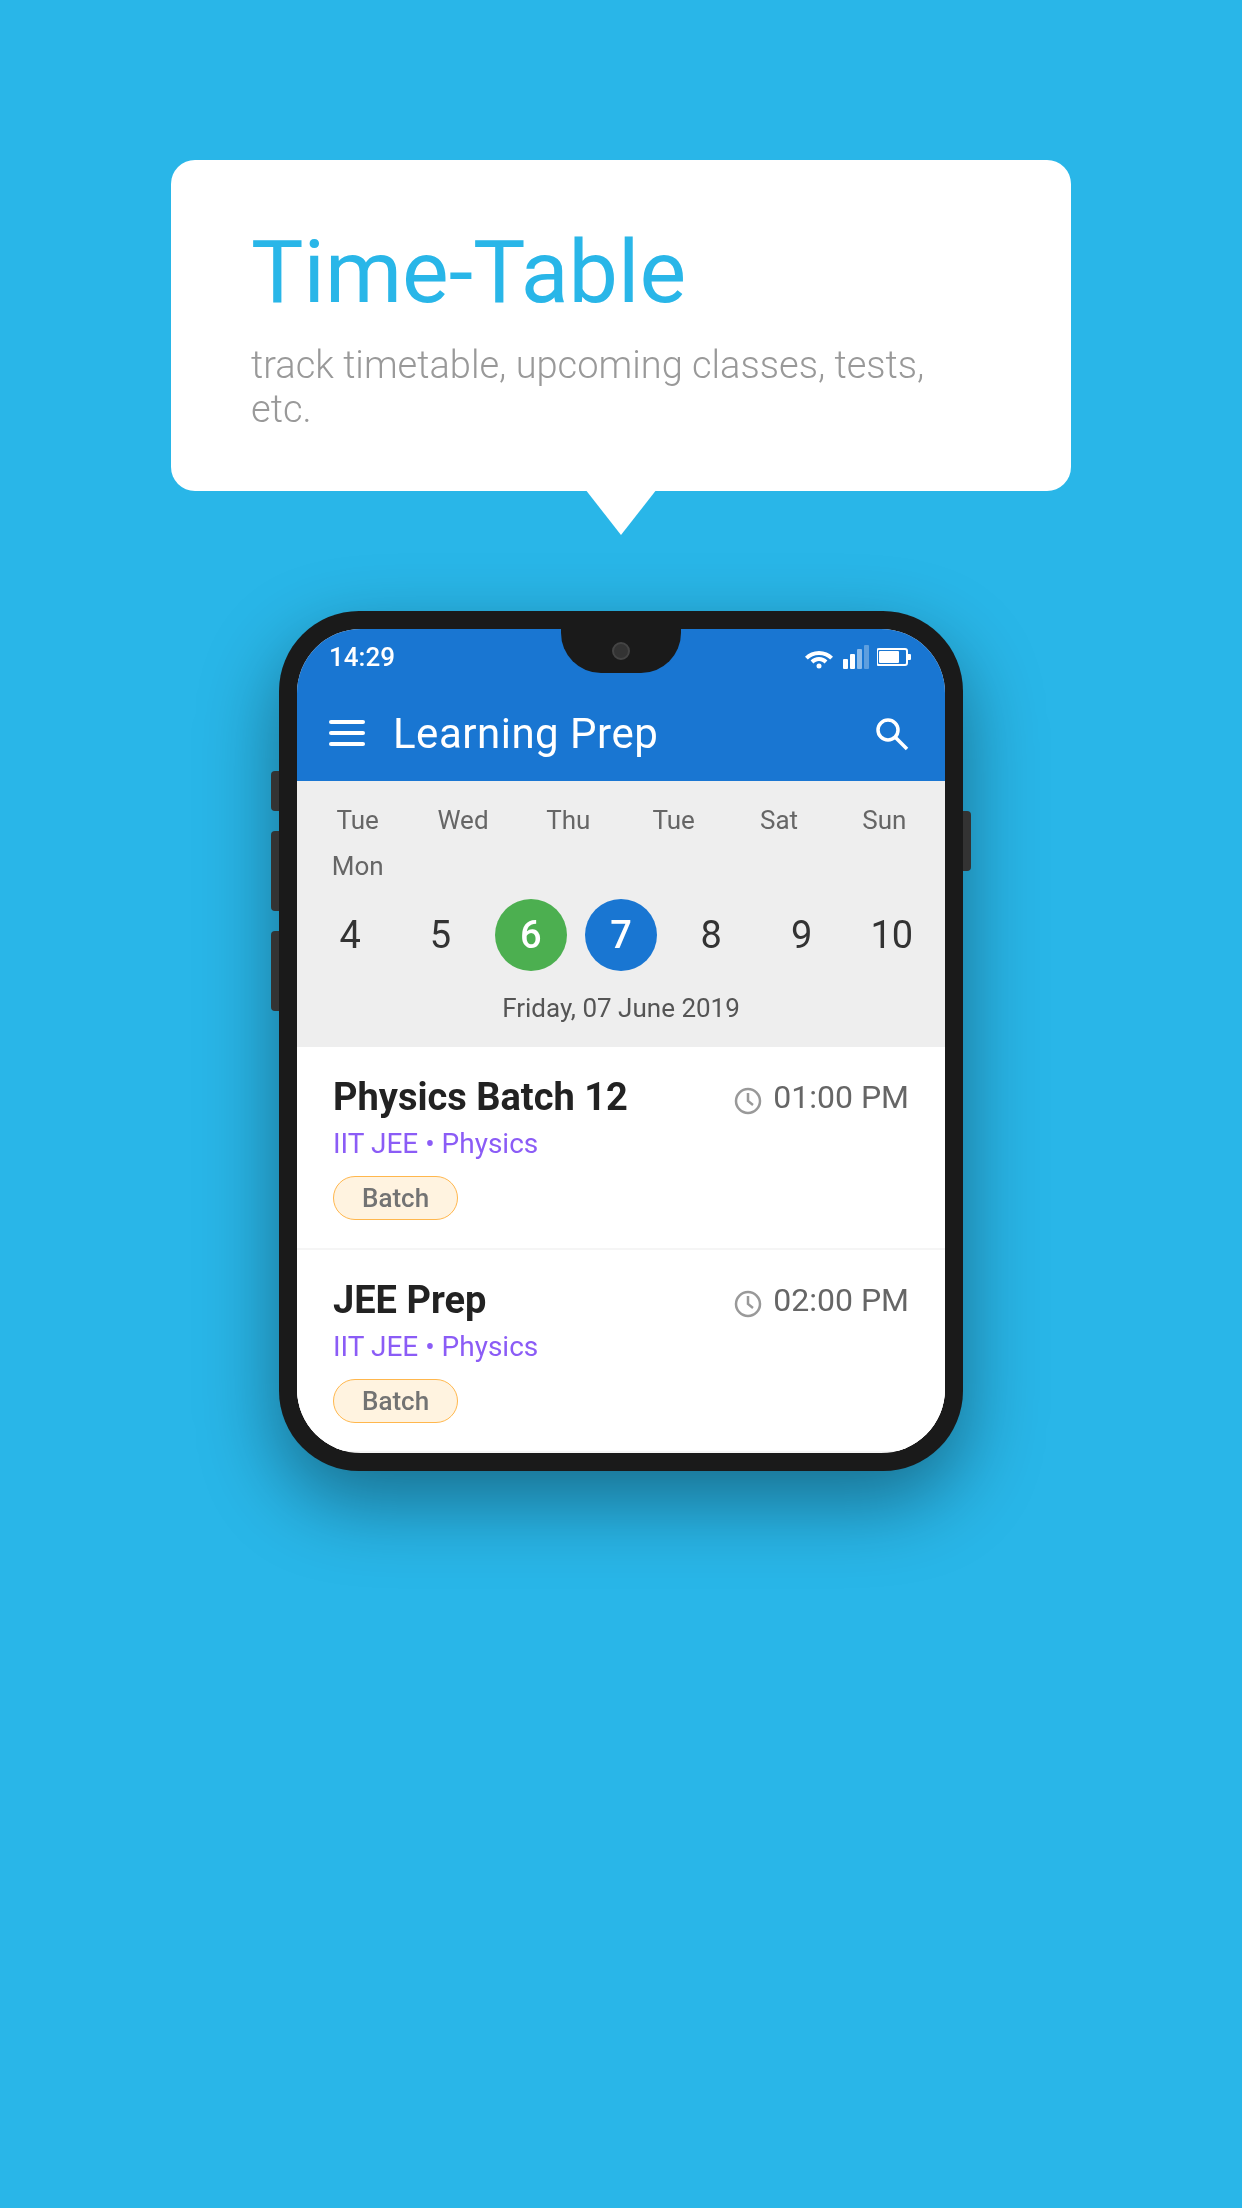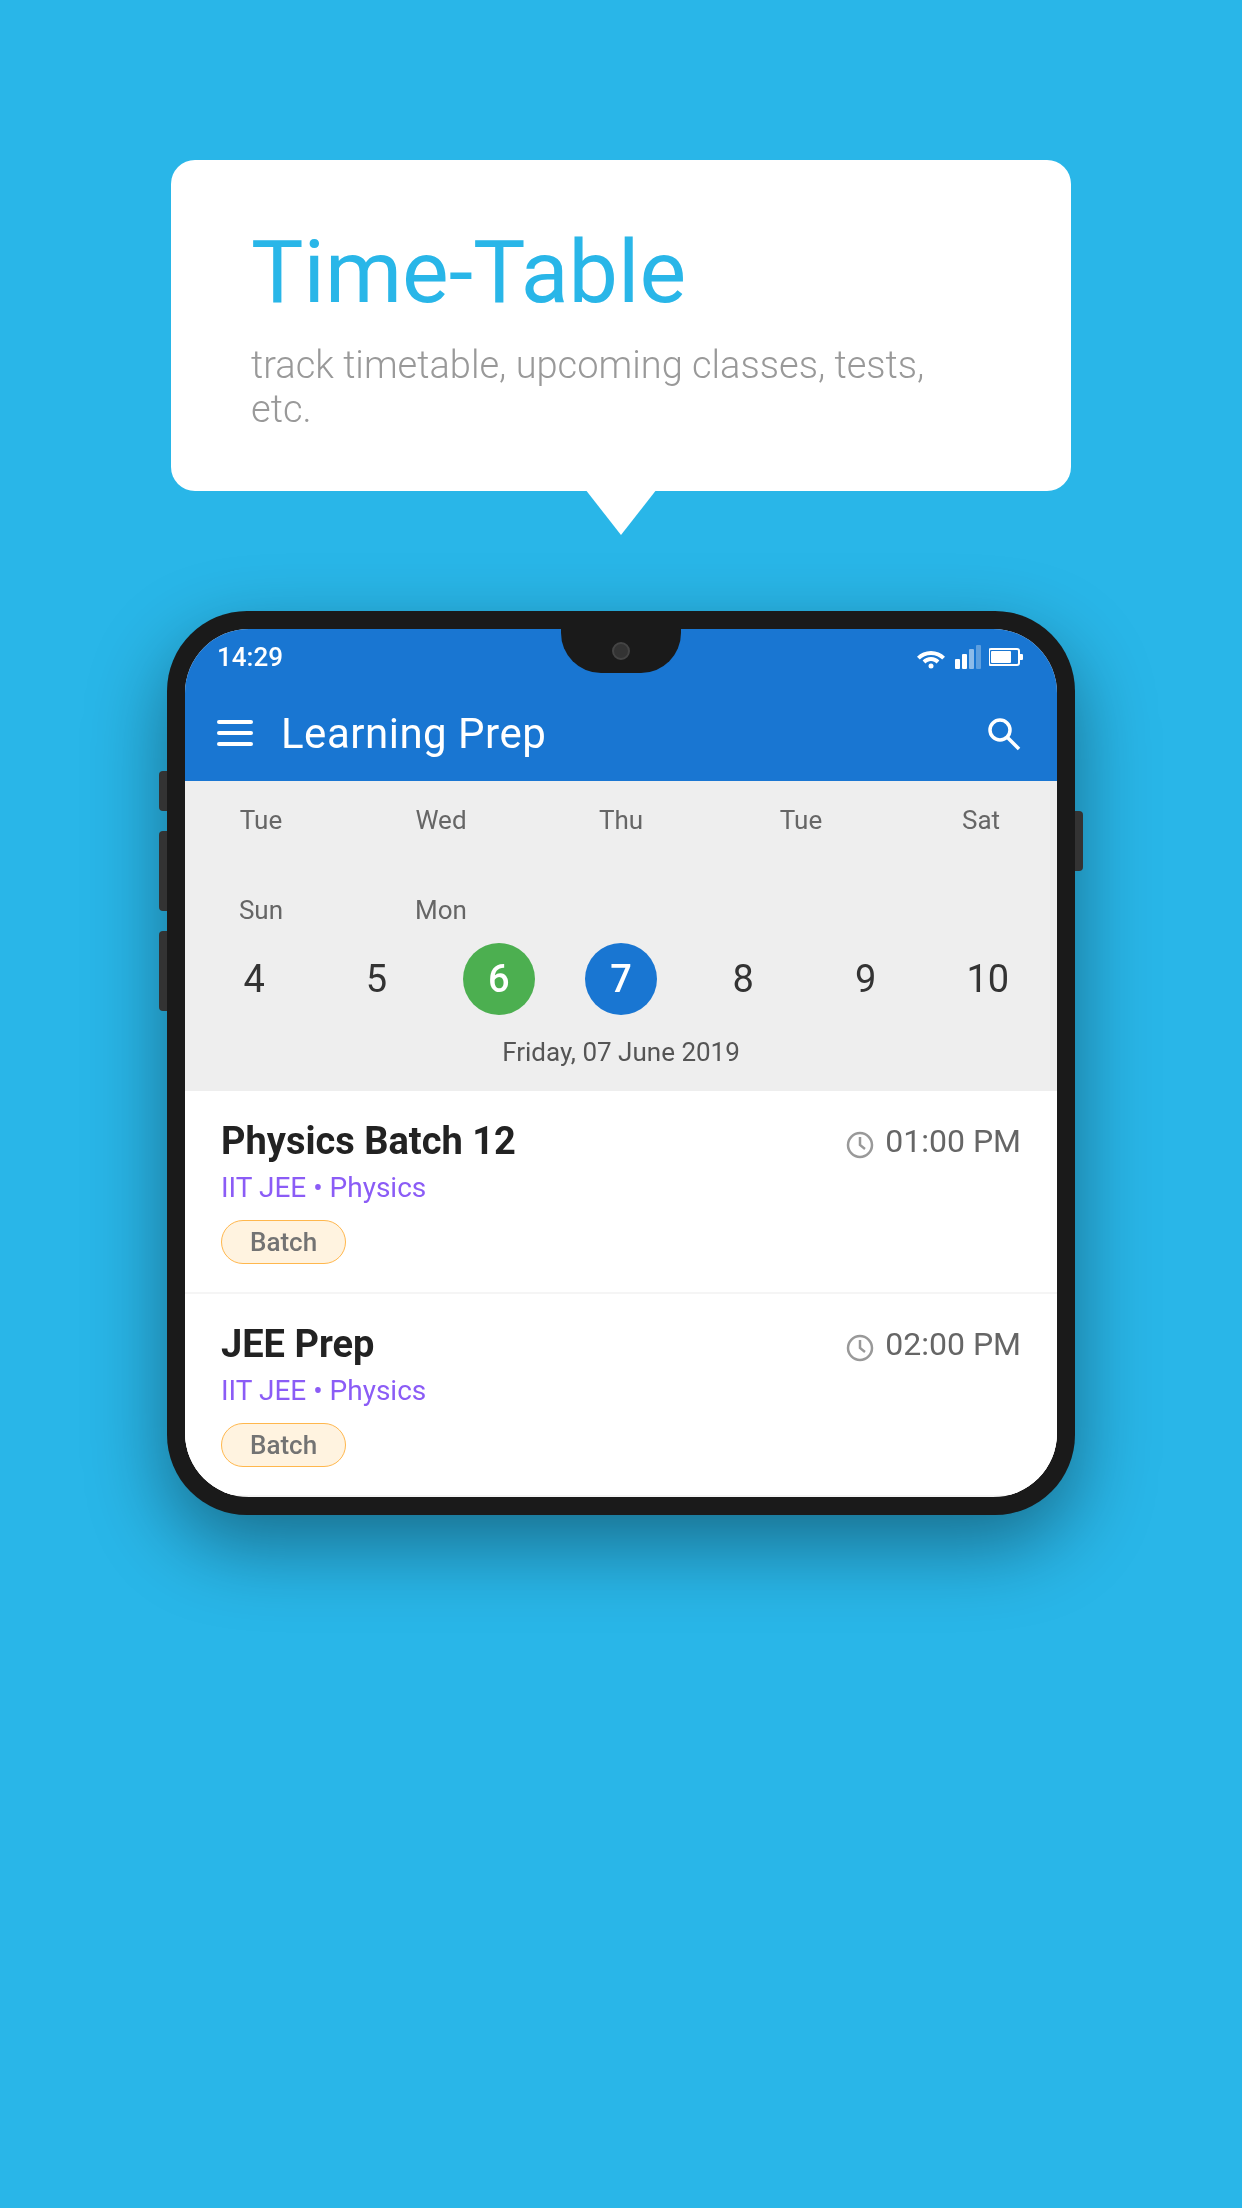--- a/index.html
+++ b/index.html
@@ -55,21 +55,21 @@
 
     .bubble-subtitle {
       font-size: 38px;
       color: #999;
       font-weight: 300;
     }
 
     
     .phone-wrapper {
       margin-top: 120px;
-      width: 908px;
+      width: 684px;
       position: relative;
     }
 
     .phone-outer {
       background: #1a1a1a;
       border-radius: 80px;
       padding: 18px;
       box-shadow: 0 30px 80px rgba(0,0,0,0.4);
       position: relative;
     }
@@ -172,23 +172,22 @@
     }
 
     
     .calendar-strip {
       background: #eeeeee;
       padding: 16px 0 8px;
     }
 
     .day-headers {
       display: grid;
-      grid-template-columns: repeat(5, 1fr);
+      grid-template-columns: repeat(6, 1fr);
       padding: 0 8px;
-      gap: 44px;
     }
 
     .day-header {
       text-align: center;
       font-size: 26px;
       color: #666;
       padding: 8px 0;
     }
 
     .day-numbers {

